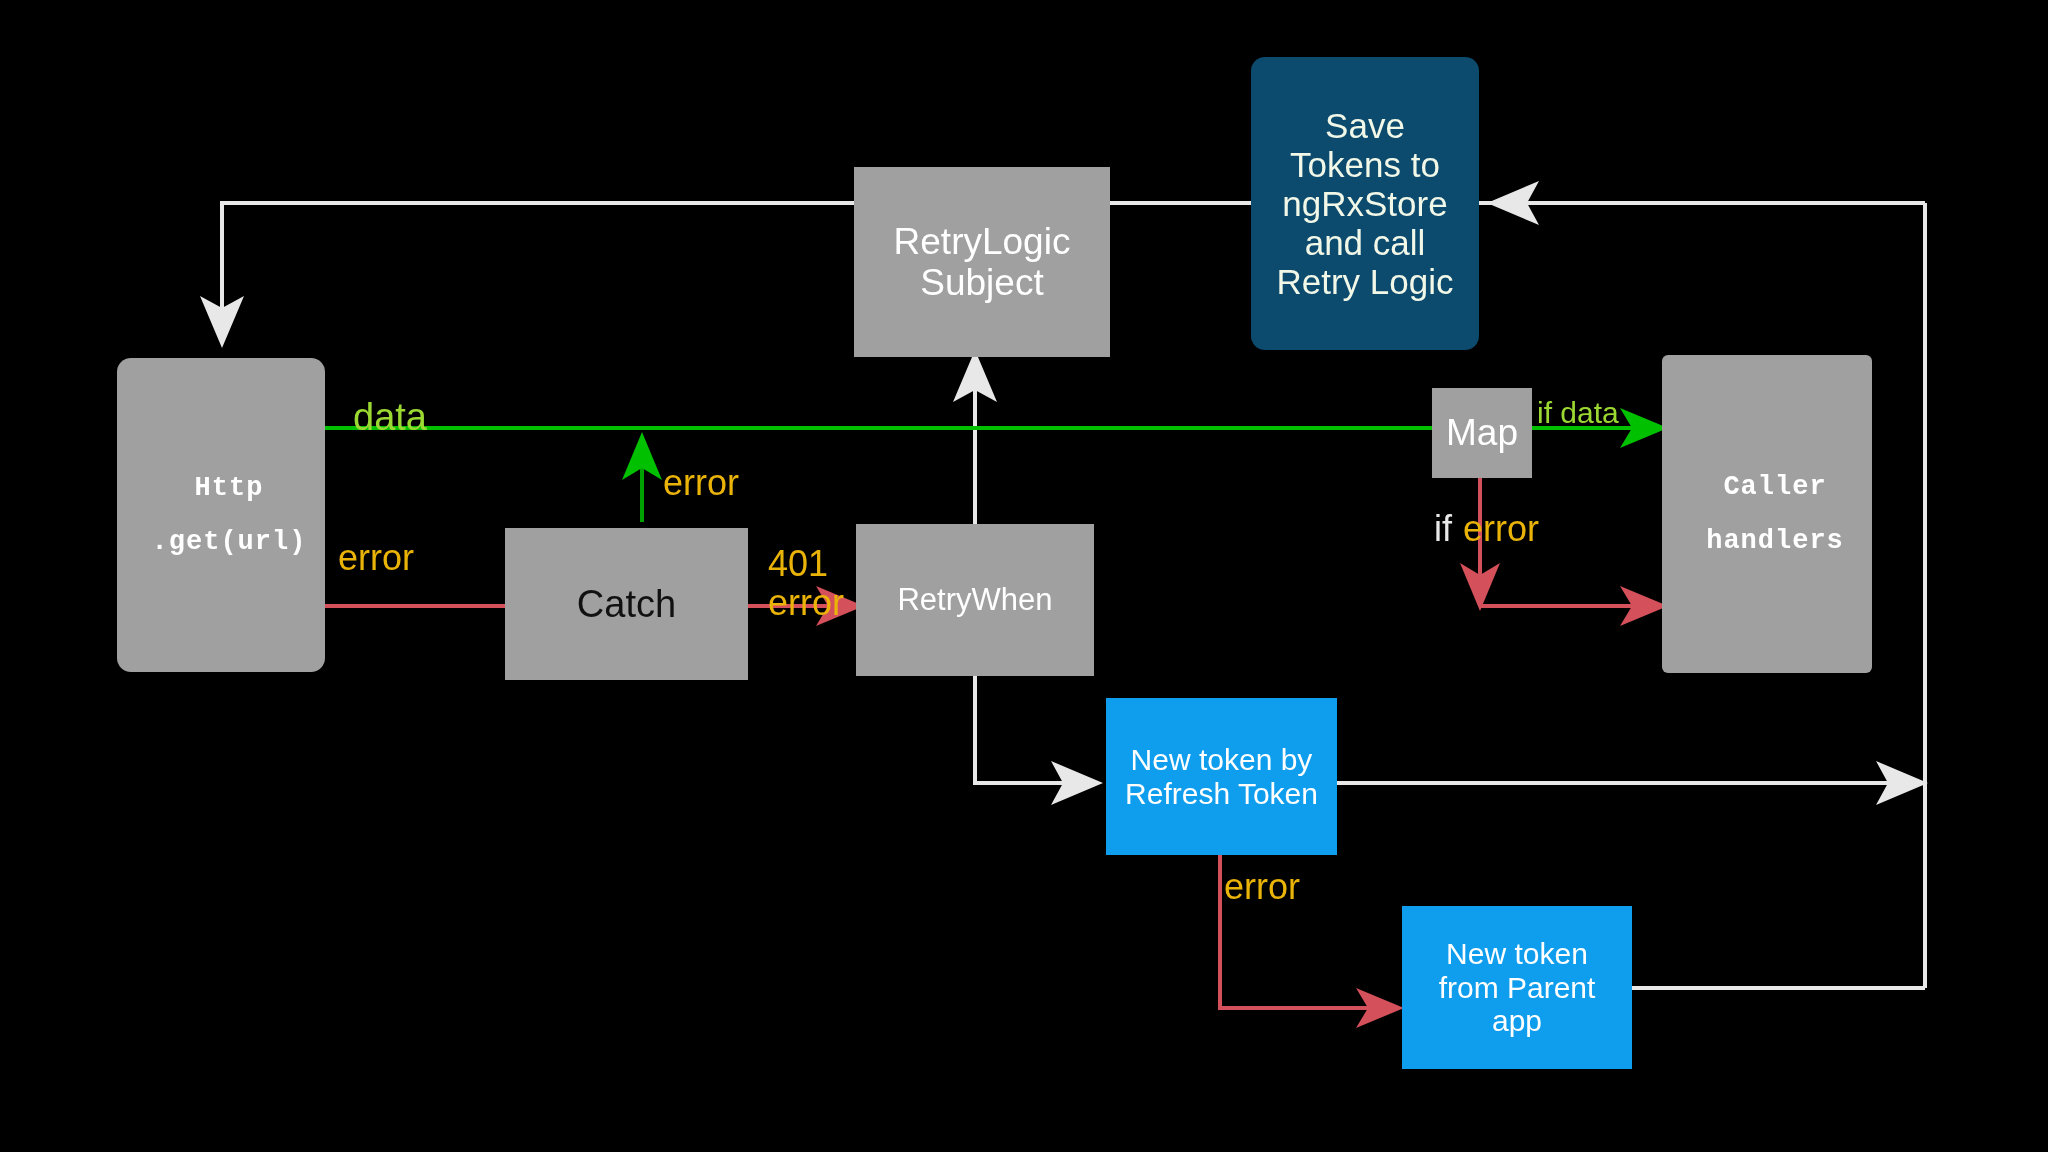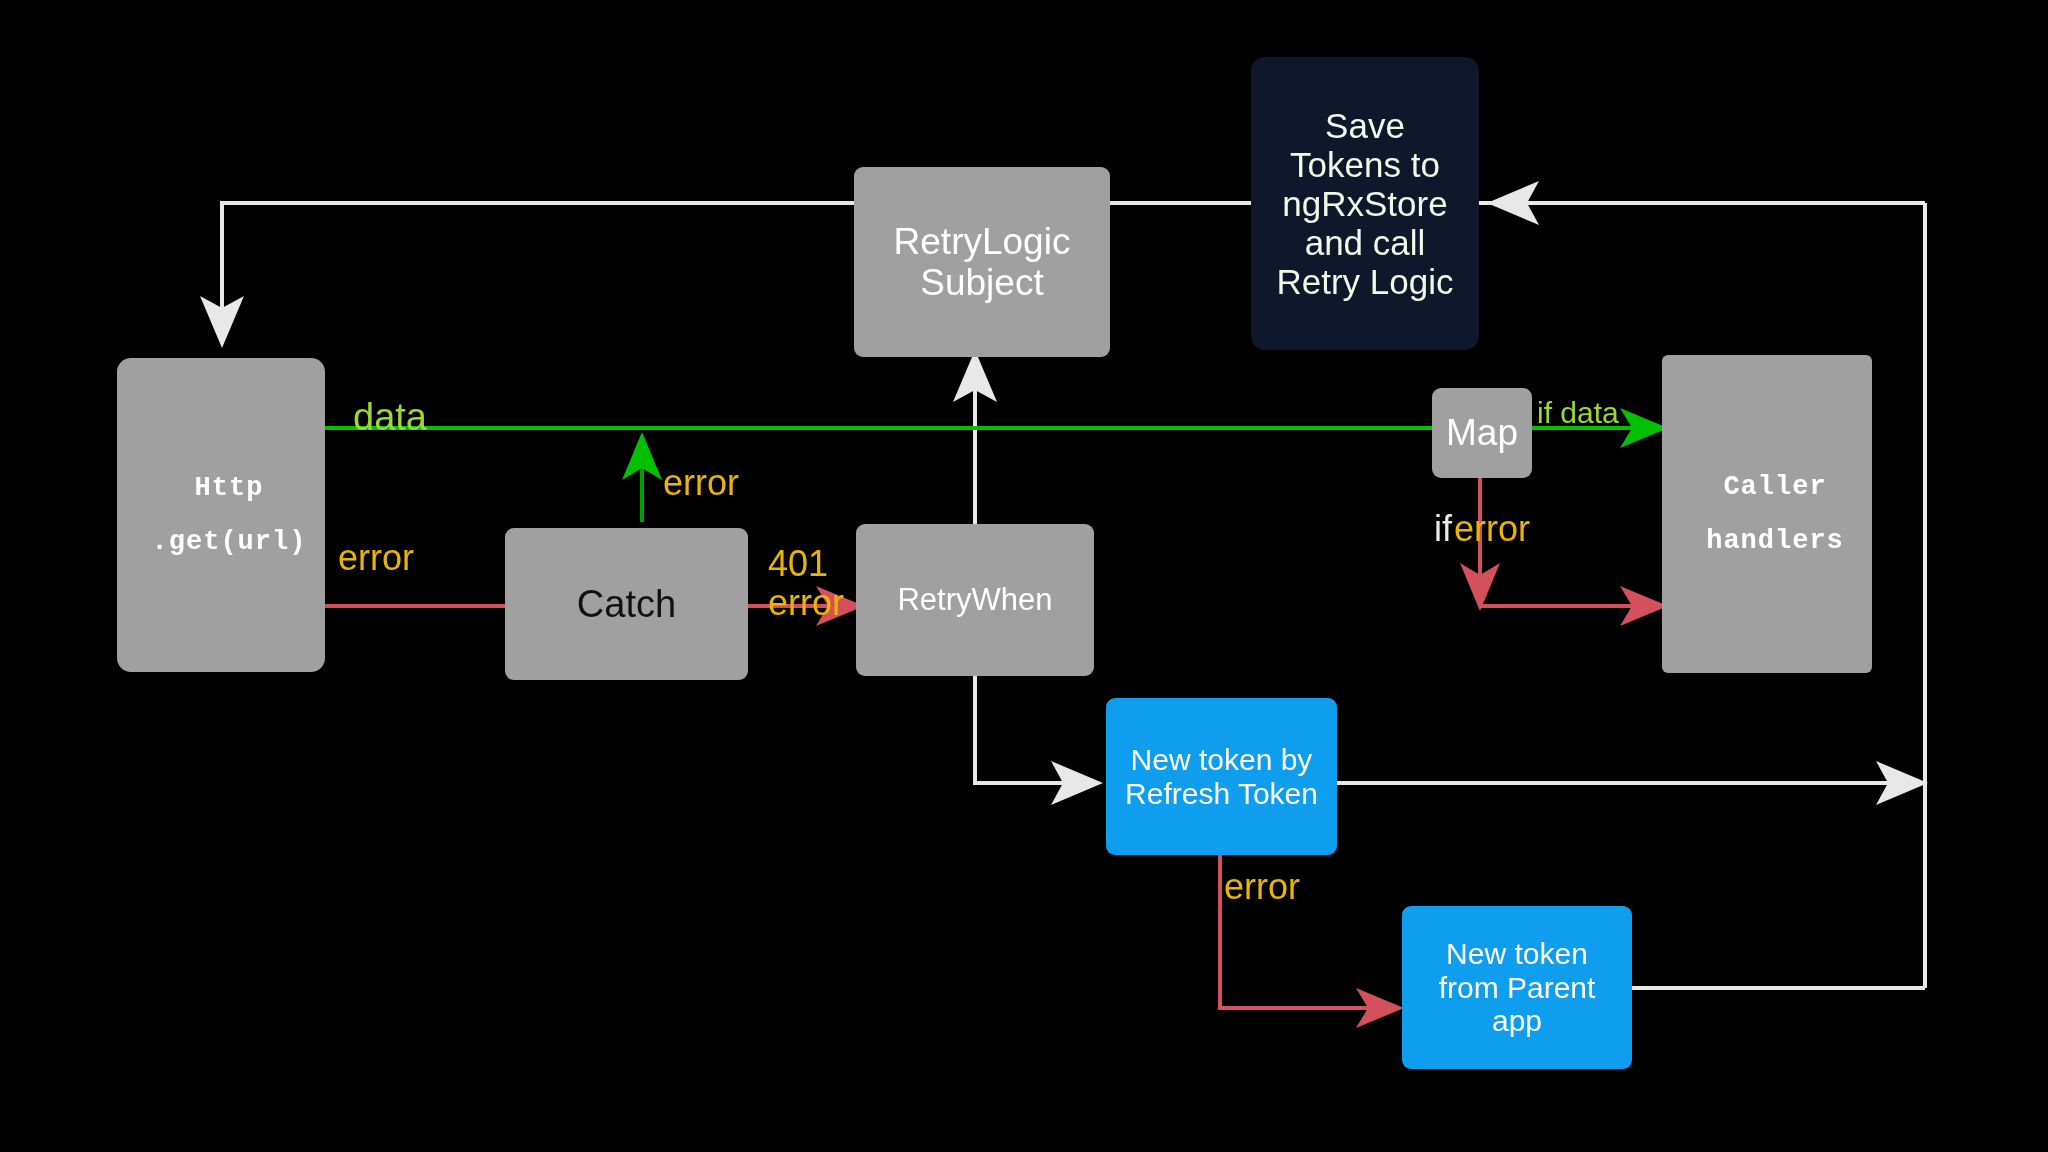--- a/index.html
+++ b/index.html
@@ -25,32 +25,31 @@
   }
   .node {
     position: absolute;
     display: flex;
     align-items: center;
     justify-content: center;
     text-align: center;
     box-sizing: border-box;
     line-height: 1.12;
     white-space: pre-line;
-    border-radius: 9px;
   }
   .node.gray {
     background: #a0a0a0;
     color: #ffffff;
   }
   .node.gray-dark-text {
     background: #a0a0a0;
     color: #111111;
   }
   .node.green {
-    background: #0f172a;
+    background: #0c4a6e;
     color: #f2f8e8;
   }
   .node.blue {
     background: #0f9ded;
     color: #ffffff;
   }
   .node.rounded {
     border-radius: 14px;
   }
   .node.mono {
@@ -73,21 +72,21 @@
     display: flex;
     flex-direction: column;
     align-items: flex-start;
     line-height: 1.08;
     white-space: nowrap;
     margin-left: 11px;
   }
   .lbl-row {
     display: flex;
     align-items: baseline;
-    gap: 2px;
+    gap: 11px;
     white-space: nowrap;
   }
 </style>
 </head>
 <body>
 
 <div id="stage">
 
   <svg id="edges" viewBox="0 0 2048 1152" width="2048" height="1152">
     <defs>

